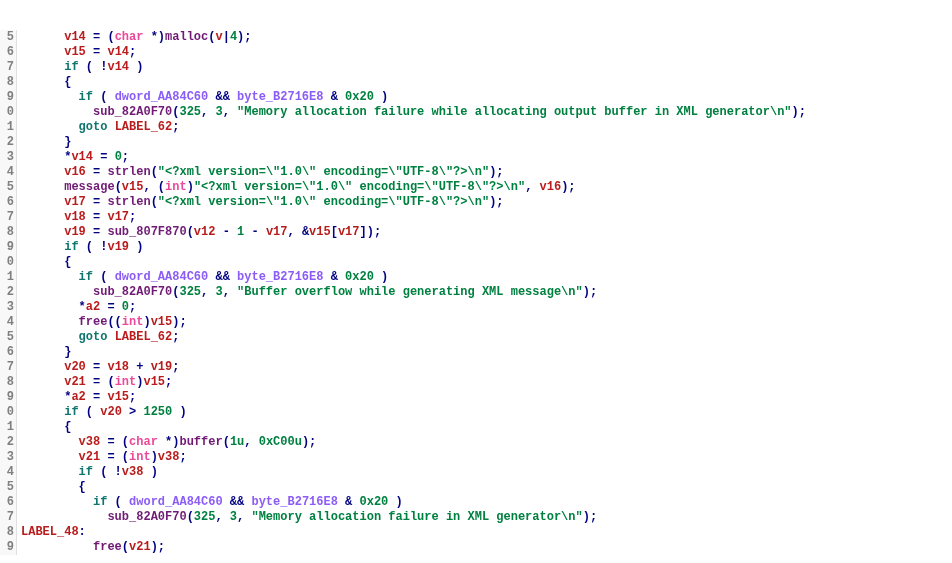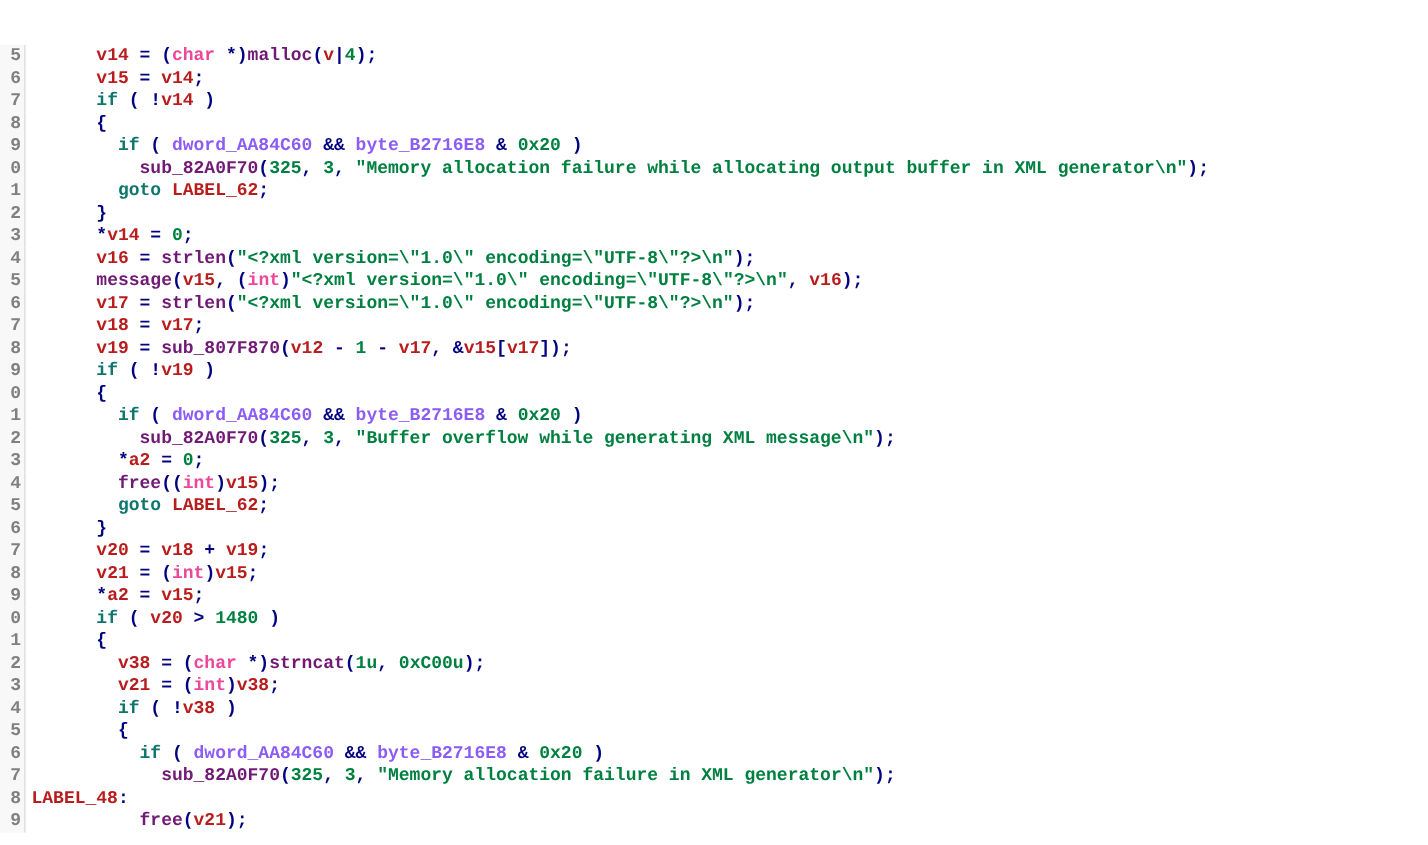--- a/index.html
+++ b/index.html
@@ -35,23 +35,23 @@
 <span class="gutter">0</span>      <span class="op">{</span>
 <span class="gutter">1</span>        <span class="kw">if</span><span class="op"> ( </span><span class="glob">dword_AA84C60</span><span class="op"> &amp;&amp; </span><span class="glob">byte_B2716E8</span><span class="op"> &amp; </span><span class="num">0x20</span><span class="op"> )</span>
 <span class="gutter">2</span>          <span class="func">sub_82A0F70</span><span class="op">(</span><span class="num">325</span><span class="op">, </span><span class="num">3</span><span class="op">, </span><span class="str">"Buffer overflow while generating XML message\n"</span><span class="op">);</span>
 <span class="gutter">3</span>        <span class="op">*</span><span class="var">a2</span><span class="op"> = </span><span class="num">0</span><span class="op">;</span>
 <span class="gutter">4</span>        <span class="func">free</span><span class="op">((</span><span class="type">int</span><span class="op">)</span><span class="var">v15</span><span class="op">);</span>
 <span class="gutter">5</span>        <span class="kw">goto</span><span class="op"> </span><span class="label">LABEL_62</span><span class="op">;</span>
 <span class="gutter">6</span>      <span class="op">}</span>
 <span class="gutter">7</span>      <span class="var">v20</span><span class="op"> = </span><span class="var">v18</span><span class="op"> + </span><span class="var">v19</span><span class="op">;</span>
 <span class="gutter">8</span>      <span class="var">v21</span><span class="op"> = (</span><span class="type">int</span><span class="op">)</span><span class="var">v15</span><span class="op">;</span>
 <span class="gutter">9</span>      <span class="op">*</span><span class="var">a2</span><span class="op"> = </span><span class="var">v15</span><span class="op">;</span>
-<span class="gutter">0</span>      <span class="kw">if</span><span class="op"> ( </span><span class="var">v20</span><span class="op"> &gt; </span><span class="num">1480</span><span class="op"> )</span>
+<span class="gutter">0</span>      <span class="kw">if</span><span class="op"> ( </span><span class="var">v20</span><span class="op"> &gt; </span><span class="num">1250</span><span class="op"> )</span>
 <span class="gutter">1</span>      <span class="op">{</span>
-<span class="gutter">2</span>        <span class="var">v38</span><span class="op"> = (</span><span class="type">char</span><span class="op"> *)</span><span class="func">strncat</span><span class="op">(</span><span class="num">1u</span><span class="op">, </span><span class="num">0xC00u</span><span class="op">);</span>
+<span class="gutter">2</span>        <span class="var">v38</span><span class="op"> = (</span><span class="type">char</span><span class="op"> *)</span><span class="func">buffer</span><span class="op">(</span><span class="num">1u</span><span class="op">, </span><span class="num">0xC00u</span><span class="op">);</span>
 <span class="gutter">3</span>        <span class="var">v21</span><span class="op"> = (</span><span class="type">int</span><span class="op">)</span><span class="var">v38</span><span class="op">;</span>
 <span class="gutter">4</span>        <span class="kw">if</span><span class="op"> ( !</span><span class="var">v38</span><span class="op"> )</span>
 <span class="gutter">5</span>        <span class="op">{</span>
 <span class="gutter">6</span>          <span class="kw">if</span><span class="op"> ( </span><span class="glob">dword_AA84C60</span><span class="op"> &amp;&amp; </span><span class="glob">byte_B2716E8</span><span class="op"> &amp; </span><span class="num">0x20</span><span class="op"> )</span>
 <span class="gutter">7</span>            <span class="func">sub_82A0F70</span><span class="op">(</span><span class="num">325</span><span class="op">, </span><span class="num">3</span><span class="op">, </span><span class="str">"Memory allocation failure in XML generator\n"</span><span class="op">);</span>
 <span class="gutter">8</span><span class="label">LABEL_48</span><span class="op">:</span>
 <span class="gutter">9</span>          <span class="func">free</span><span class="op">(</span><span class="var">v21</span><span class="op">);</span>
 </div>
 
 

